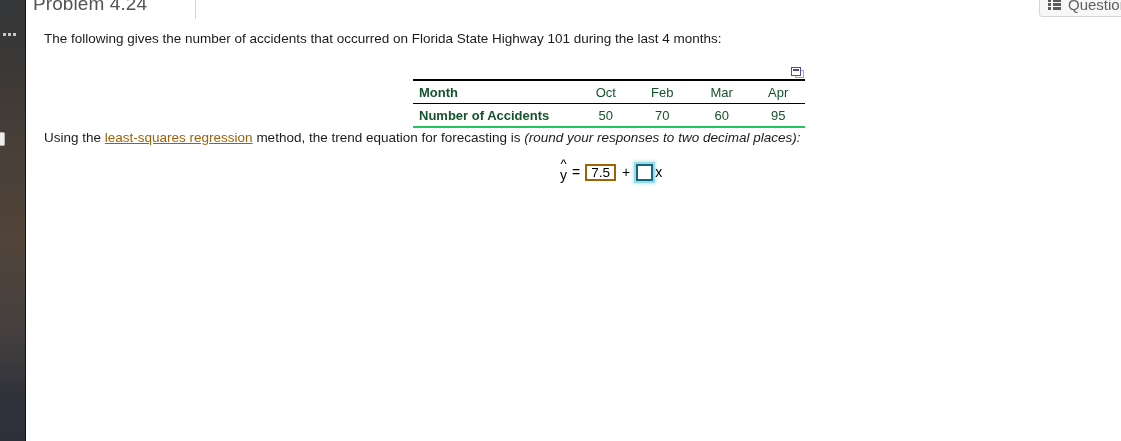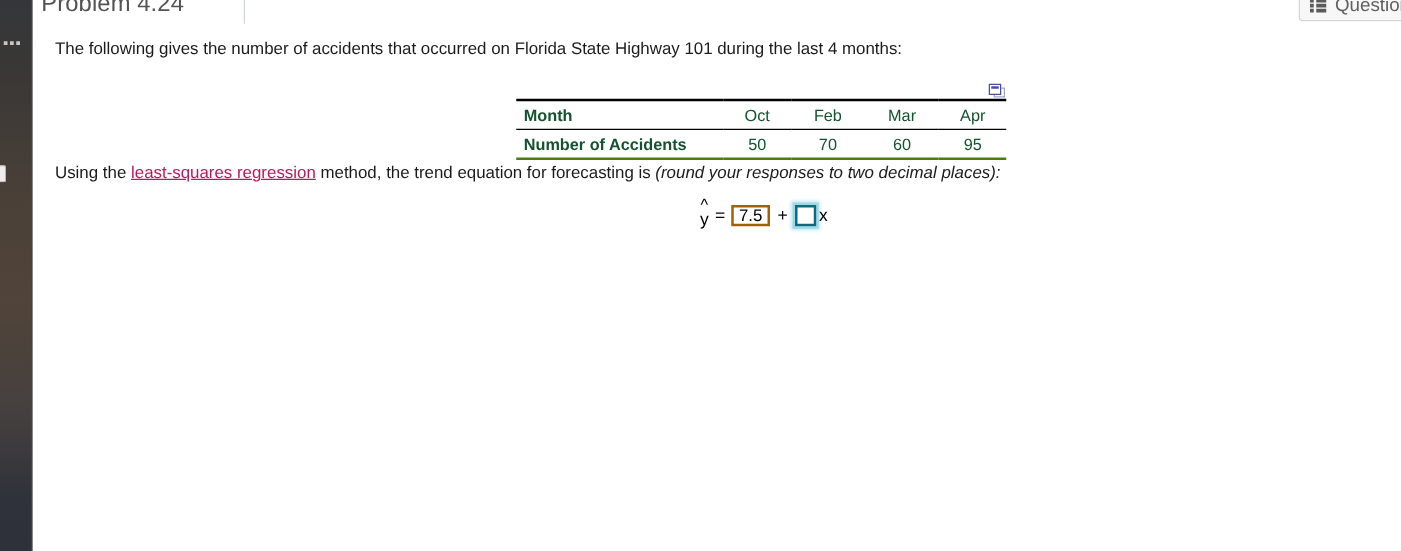--- a/index.html
+++ b/index.html
@@ -218,21 +218,21 @@
     border-collapse: collapse;
     width: 392px;
     font-size: 13px;
     color: #14532d;
   }
   table.data thead th {
     border-top: 2px solid #000;
     border-bottom: 1px solid #000;
   }
   table.data tbody td {
-    border-bottom: 2px solid #4d7c0f;
+    border-bottom: 2px solid #22c55e;
   }
   table.data th, table.data td {
     padding: 3px 0 3px 0;
     text-align: center;
     font-weight: normal;
     height: 16px;
   }
   table.data th.rowhead, table.data td.rowhead {
     text-align: left;
     font-weight: bold;
@@ -243,21 +243,21 @@
   
   .regression-line {
     position: absolute;
     left: 17px;
     top: 109px;
     font-size: 13.5px;
     color: #1b1b1b;
     white-space: nowrap;
   }
   .link {
-    color: #be185d;
+    color: #a16207;
     text-decoration: underline;
     cursor: pointer;
   }
   .note {
     font-style: italic;
   }
 
   
   .equation {
     position: absolute;

